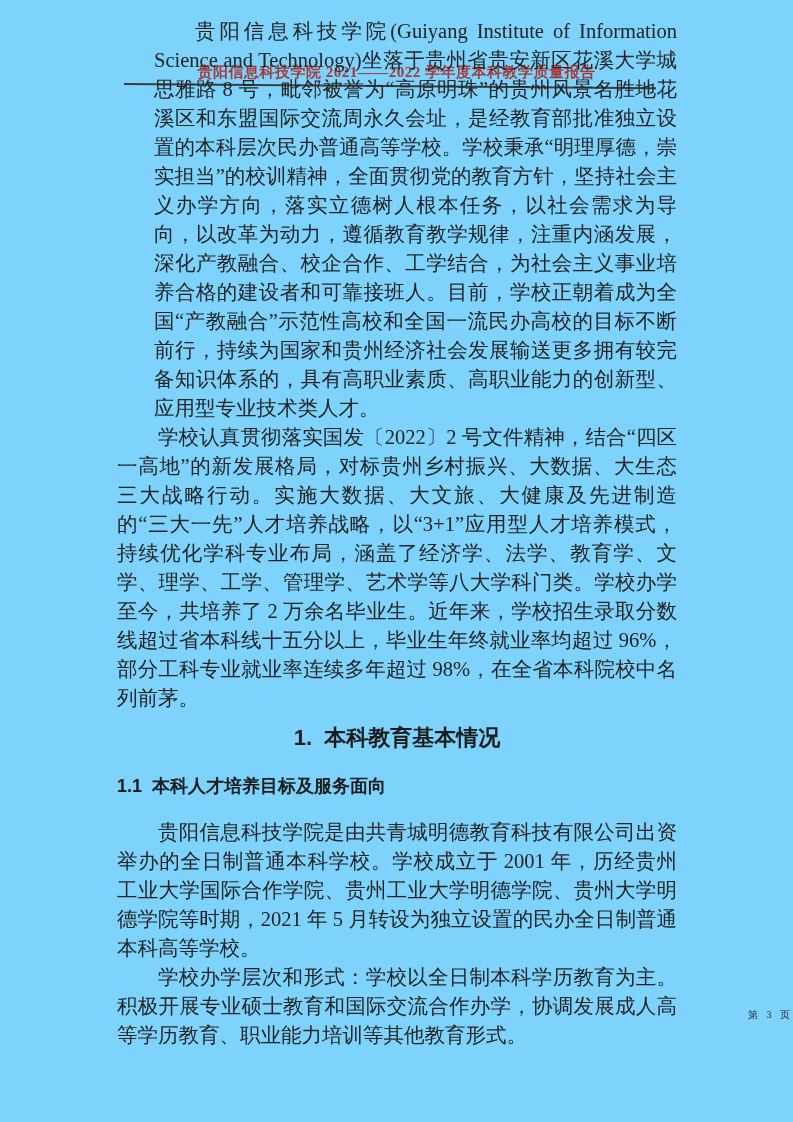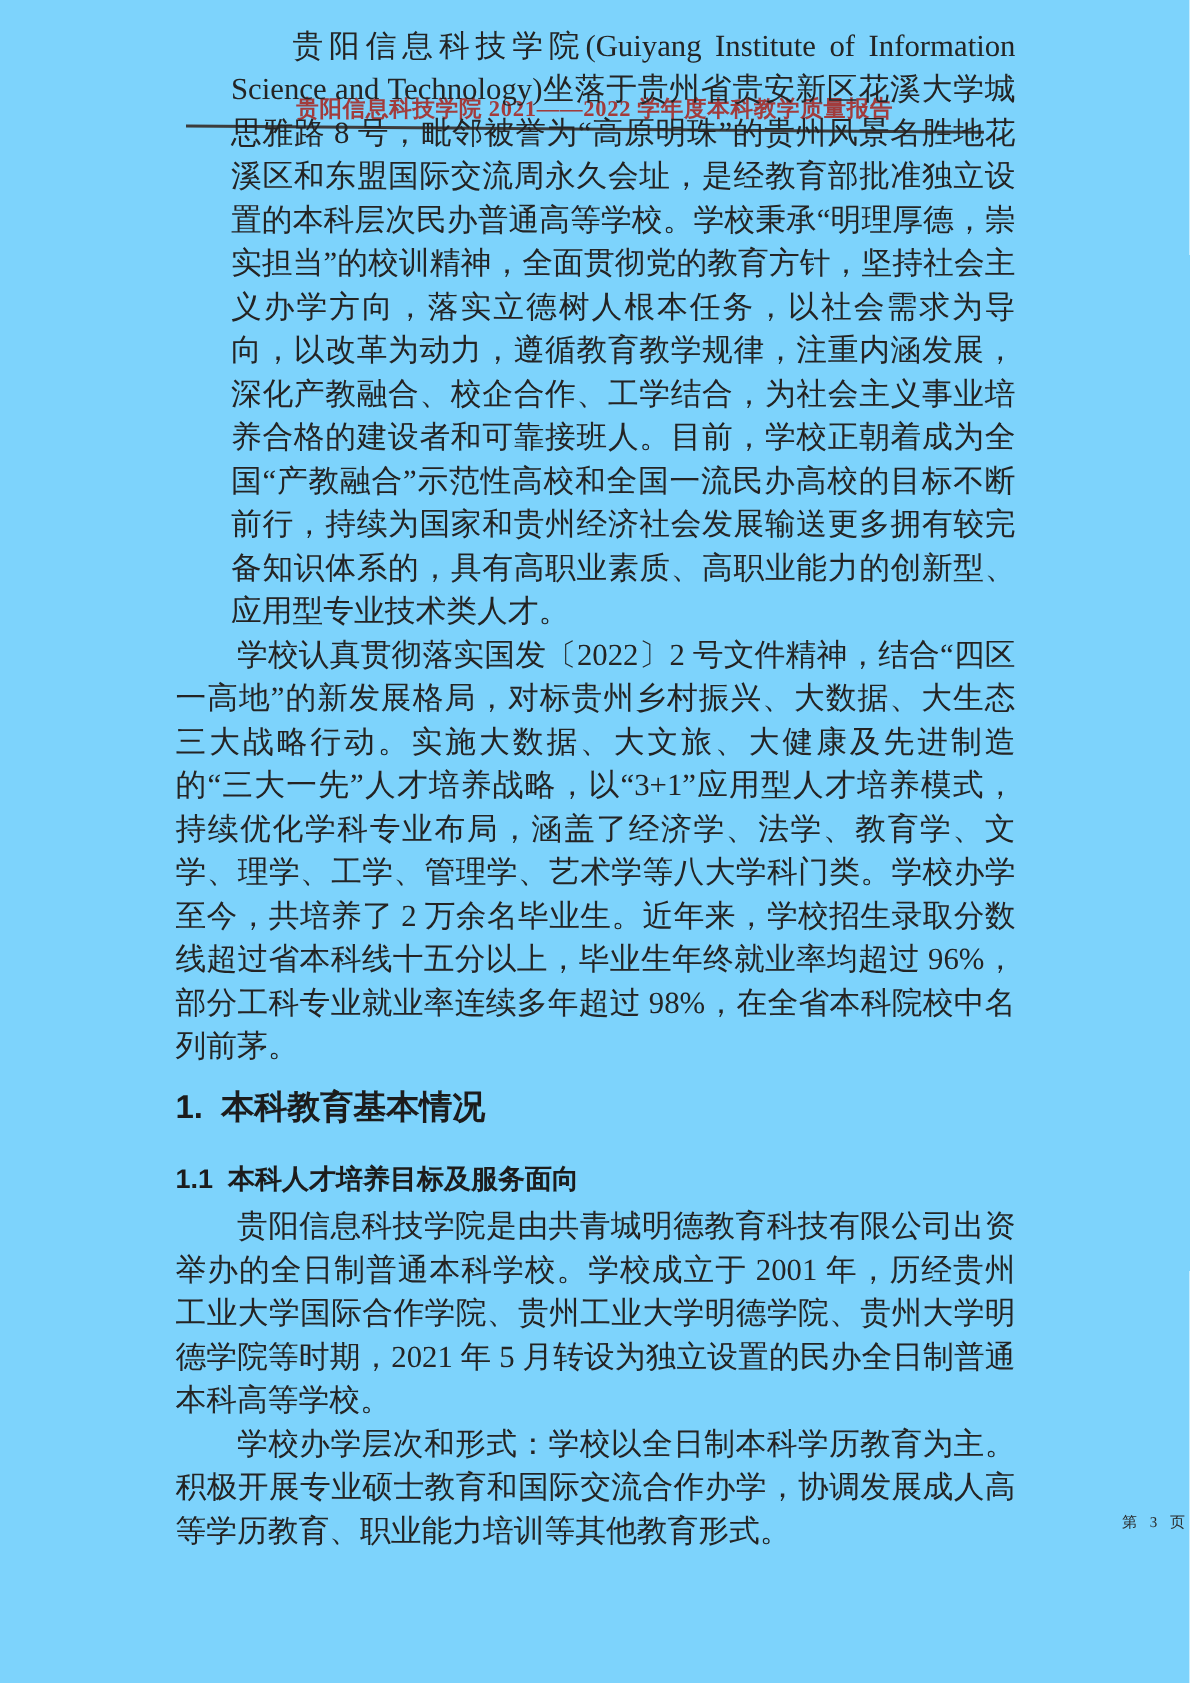--- a/index.html
+++ b/index.html
@@ -69,32 +69,33 @@
     margin-left: 37px;
   }
   .sec-heading {
     margin: 10px 0 0 0;
     font-family: "Liberation Sans", "DejaVu Sans", sans-serif;
     font-weight: 700;
     font-size: 22px;
     line-height: 30px;
     white-space: pre-wrap;
     color: #1c1c1c;
+    text-align: center;
   }
   .subsec-heading {
     margin: 20px 0 0 0;
     font-family: "Liberation Sans", "DejaVu Sans", sans-serif;
     font-weight: 700;
     font-size: 18px;
     line-height: 27px;
     white-space: pre-wrap;
     color: #1c1c1c;
   }
   .par-after-heading {
-    margin-top: 4px;
+    margin-top: 18px;
   }
   .page-footer {
     position: absolute;
     top: 1008px;
     left: 0;
     width: 100%;
     text-align: right;
     font-size: 10px;
     letter-spacing: 3px;
     color: #2a2a2a;

